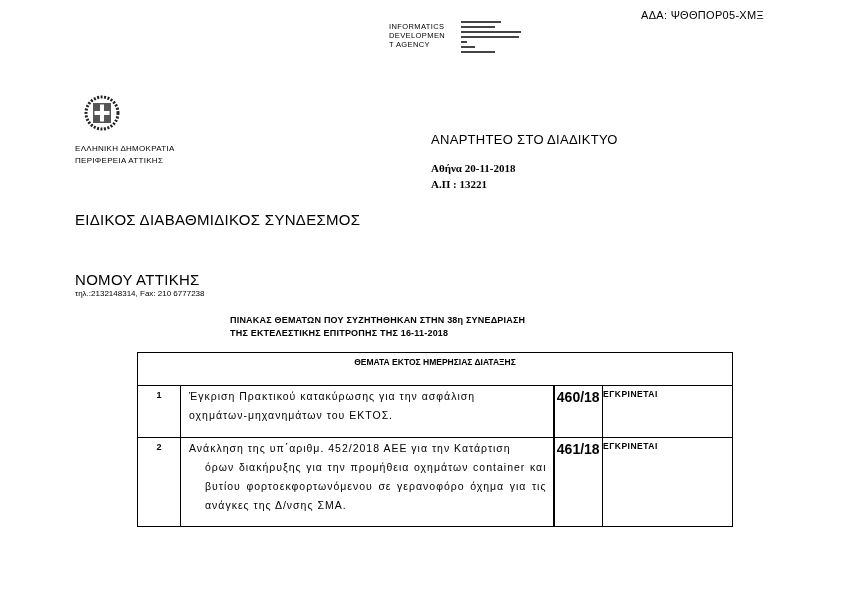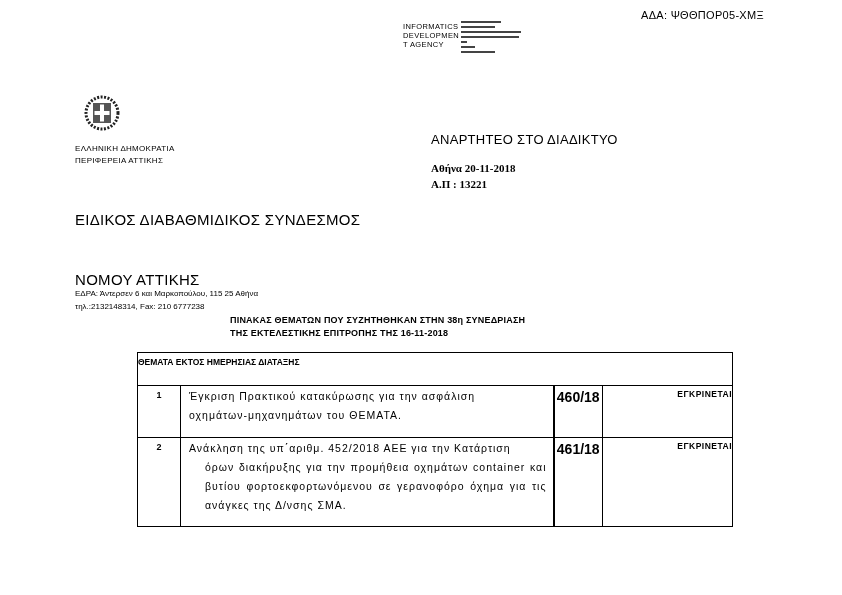--- a/index.html
+++ b/index.html
@@ -2,42 +2,42 @@
 <html><head>
 <meta charset="utf-8">
 <style>
   html, body { margin: 0; padding: 0; }
   body {
     width: 842px; height: 595px; background: #ffffff; position: relative;
     overflow: hidden; color: #000; font-family: "Liberation Sans", sans-serif;
   }
   .abs { position: absolute; }
   .ada { left: 641px; top: 9px; font-size: 11px; letter-spacing: 0.3px; }
-  .ida-block { left: 403px; top: 22px; font-size: 7.5px; line-height: 9px; letter-spacing: 0.4px; }
+  .ida-block { left: 389px; top: 22px; font-size: 7.5px; line-height: 9px; letter-spacing: 0.4px; }
   .sig-block { left: 461px; top: 21px; width: 62px; }
   .sig-line { height: 2px; background: #444; margin-bottom: 3px; }
   .emblem { left: 84px; top: 95px; width: 36px; height: 36px; }
   .org { left: 75px; top: 143px; }
   .org .l1, .org .l2 { font-size: 8px; line-height: 12px; letter-spacing: 0.3px; }
   .org .l3, .org .l4 { font-size: 15px; font-weight: normal; line-height: 14px; letter-spacing: 0.3px; margin-top: 46px; }
   .org .l5, .org .l6 { font-size: 8px; line-height: 13px; }
   .post { left: 431px; top: 132px; font-size: 13px; letter-spacing: 0.3px; }
   .dateblk { left: 431px; top: 160px; font-family: "Liberation Serif", serif; font-weight: bold; font-size: 11px; line-height: 16px; }
   .title { left: 230px; top: 314px; width: 420px; text-align: left; font-weight: bold; font-size: 9px; line-height: 13px; letter-spacing: 0.2px; }
   table.agenda {
     position: absolute; left: 137px; top: 352px; width: 595px;
     border-collapse: collapse; table-layout: fixed;
   }
   table.agenda td { border: 1px solid #000; vertical-align: top; padding: 0; }
-  .hdr td { height: 28px; font-weight: bold; font-size: 8.5px; padding-top: 4px !important; }
+  .hdr td { height: 28px; text-align: center; font-weight: bold; font-size: 8.5px; padding-top: 4px !important; }
   .num { text-align: center; font-weight: bold; font-size: 9px; padding-top: 4px !important; }
   .desc { font-size: 10.5px; line-height: 19px; letter-spacing: 1px; padding: 1px 6px 2px 8px !important; }
   .desc.justify { text-align: justify; }
   .ref { text-align: center; font-weight: bold; font-size: 14px; padding-top: 3px !important; border-left: 2px solid #000 !important; }
-  .dec { text-align: right; font-weight: bold; font-size: 8.5px; padding-top: 3px !important; letter-spacing: 0.5px; }
+  .dec { text-align: left; font-weight: bold; font-size: 8.5px; padding-top: 3px !important; letter-spacing: 0.5px; }
   .r1 td { height: 47px; }
   .r2 td { height: 84px; }
   .indent { padding-left: 16px; display: block; }
 </style>
 </head>
 <body>
 
 <div class="abs ada">ΑΔΑ: ΨΘΘΠΟΡ05-ΧΜΞ</div>
 
 <div class="abs ida-block">
@@ -62,21 +62,20 @@
     <rect x="16" y="9.5" width="4" height="17" fill="#fff"></rect>
     <rect x="10.5" y="16" width="15" height="4" fill="#fff"></rect>
   </svg>
 </div>
 
 <div class="abs org">
   <div class="l1">ΕΛΛΗΝΙΚΗ ΔΗΜΟΚΡΑΤΙΑ</div>
   <div class="l2">ΠΕΡΙΦΕΡΕΙΑ ΑΤΤΙΚΗΣ</div>
   <div class="l3">ΕΙΔΙΚΟΣ ΔΙΑΒΑΘΜΙΔΙΚΟΣ ΣΥΝΔΕΣΜΟΣ</div>
   <div class="l4">ΝΟΜΟΥ ΑΤΤΙΚΗΣ</div>
-  <div class="l5">ΕΔΡΑ: Άντερσεν 6 και Μαρκοπούλου, 115 25 Αθήνα</div>
   <div class="l6">τηλ.:2132148314, Fax: 210 6777238</div>
 </div>
 
 <div class="abs post">ΑΝΑΡΤΗΤΕΟ ΣΤΟ ΔΙΑΔΙΚΤΥΟ</div>
 <div class="abs dateblk">
   <div>Αθήνα 20-11-2018</div>
   <div>Α.Π : 13221</div>
 </div>
 
 <div class="abs title">
@@ -92,21 +91,21 @@
       <col style="width:130px">
   </colgroup>
   <tbody>
       <tr class="hdr">
     <td colspan="4">ΘΕΜΑΤΑ ΕΚΤΟΣ  ΗΜΕΡΗΣΙΑΣ ΔΙΑΤΑΞΗΣ</td>
   </tr>
   <tr class="r1">
     <td class="num">1</td>
     <td class="desc">
       <span>Έγκριση Πρακτικού κατακύρωσης για την ασφάλιση</span><br>
-      <span>οχημάτων-μηχανημάτων του ΘΕΜΑΤΑ.</span>
+      <span>οχημάτων-μηχανημάτων του ΕΚΤΟΣ.</span>
     </td>
     <td class="ref">460/18</td>
     <td class="dec">ΕΓΚΡΙΝΕΤΑΙ</td>
   </tr>
   <tr class="r2">
     <td class="num">2</td>
     <td class="desc justify">
       <span>Ανάκληση της υπ΄αριθμ. 452/2018 ΑΕΕ για την Κατάρτιση</span>
       <span class="indent">όρων διακήρυξης για την προμήθεια οχημάτων container και βυτίου φορτοεκφορτωνόμενου σε γερανοφόρο όχημα για τις ανάγκες της Δ/νσης ΣΜΑ.</span>
     </td>

